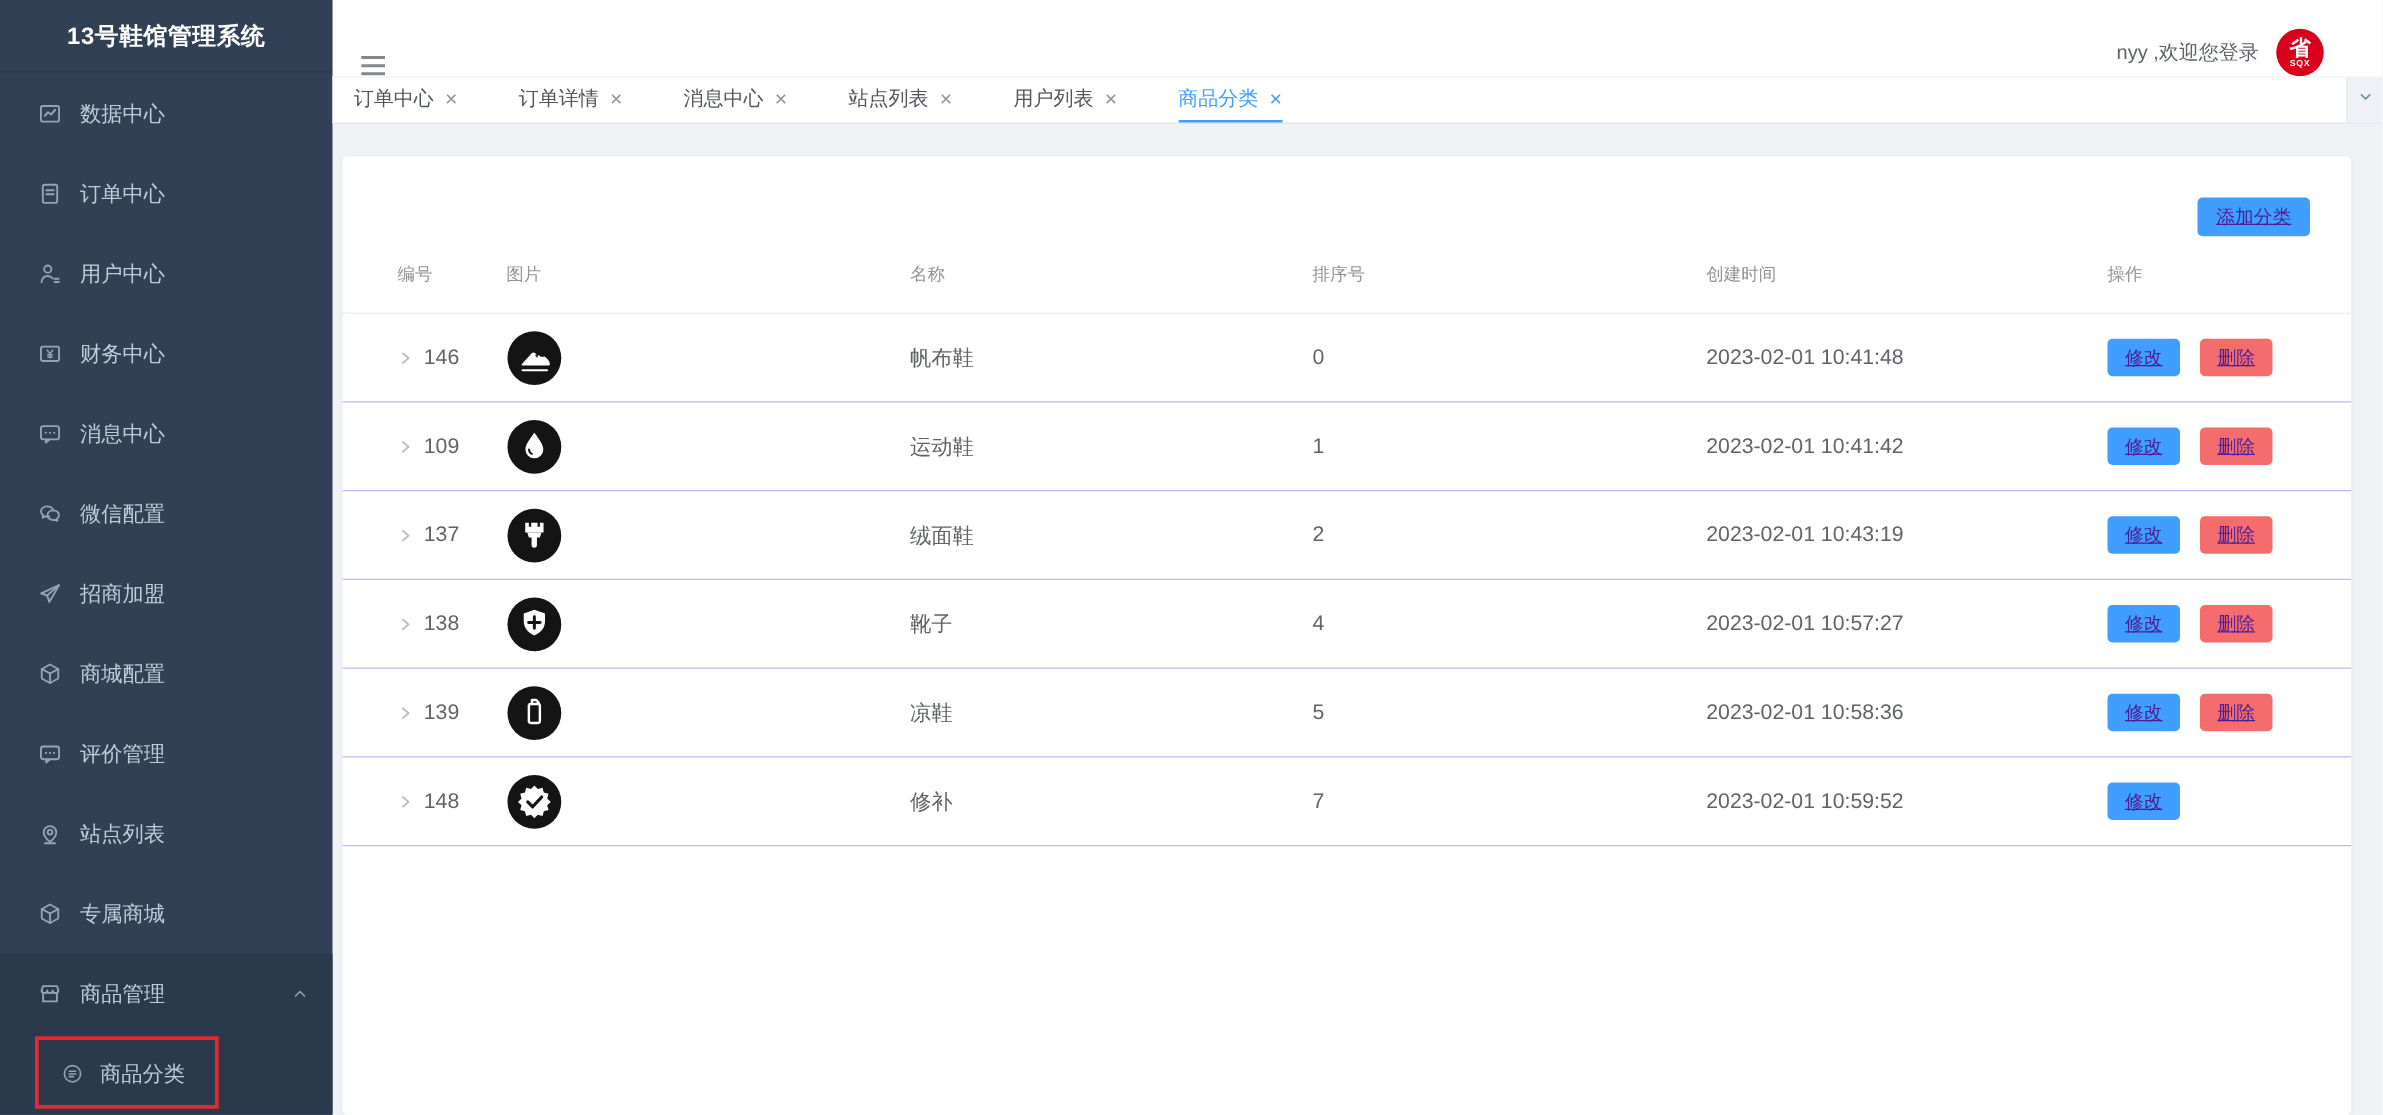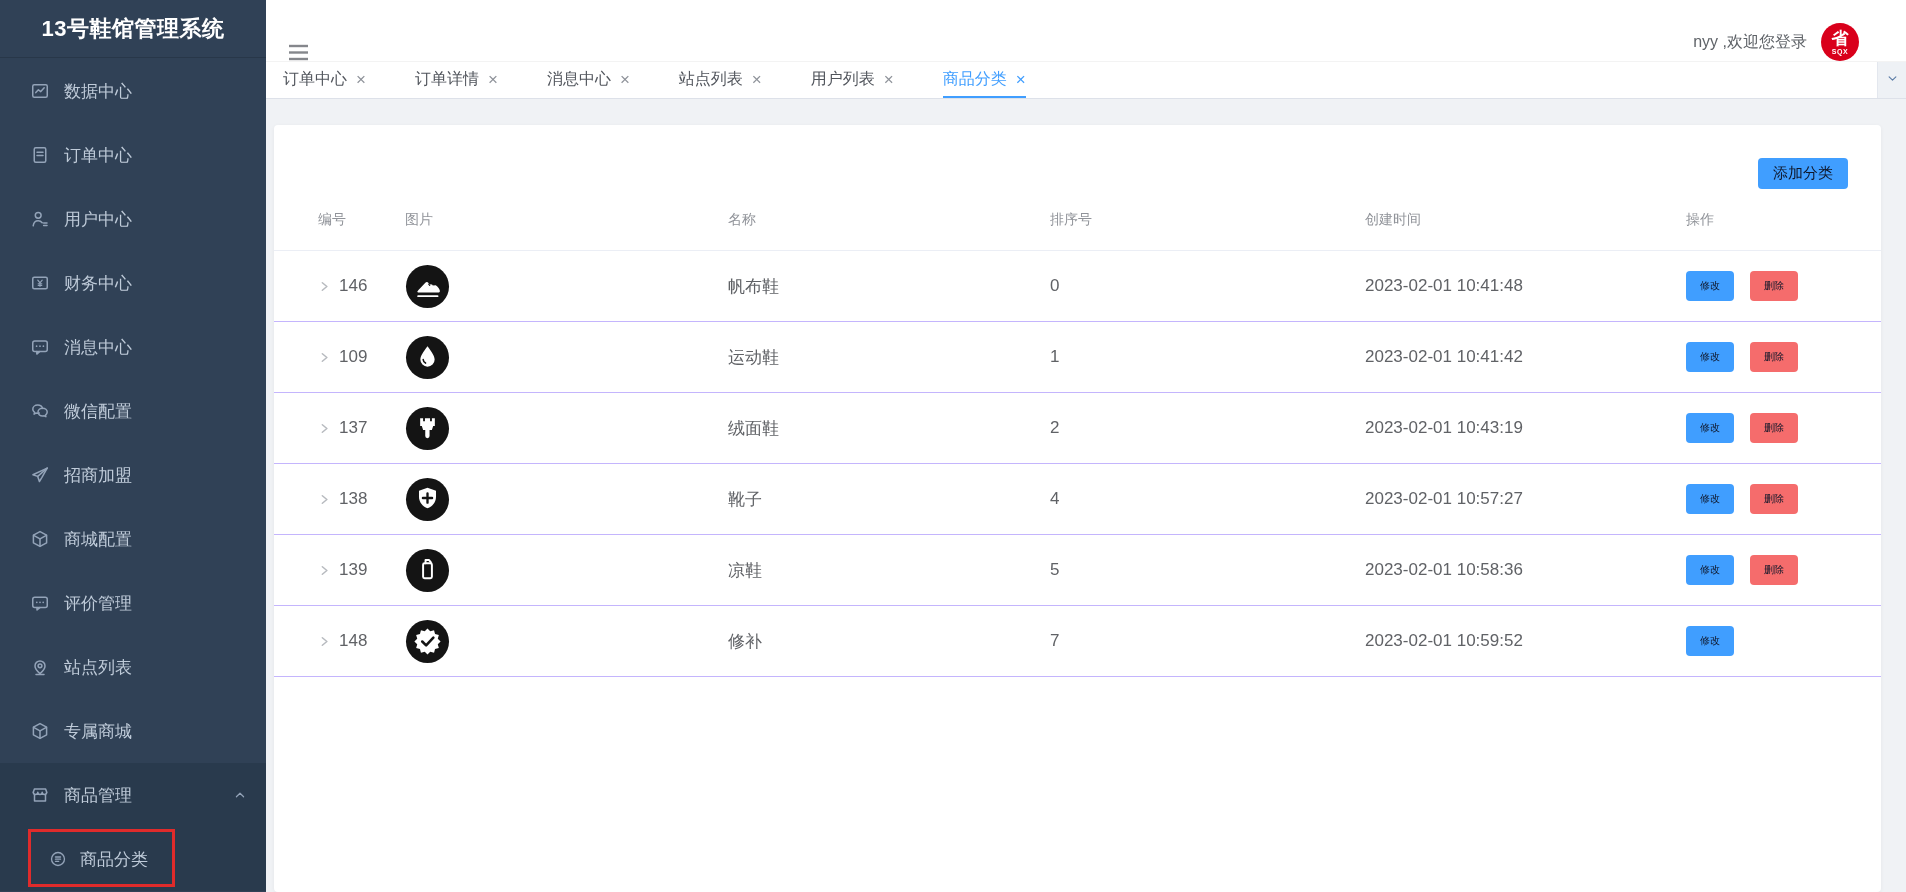--- a/index.html
+++ b/index.html
@@ -1,21 +1,21 @@
 <!DOCTYPE html>
 <html><head>
 <meta charset="utf-8">
 <style>
   html,body{margin:0;padding:0;background:#f0f2f5;font-family:"Liberation Sans","DejaVu Sans",sans-serif;}
   .app{display:flex;width:1906px;height:892px;overflow:hidden;}
 
   
   .sidebar{width:266px;flex-shrink:0;background:#304156;color:#bfcbd9;position:relative;}
   .logo{height:57px;display:flex;align-items:center;justify-content:center;color:#fff;
-        font-size:22px;font-weight:bold;letter-spacing:.5px;border-bottom:1px solid rgba(0,0,0,.15);}
+        font-size:19px;font-weight:bold;letter-spacing:.5px;border-bottom:1px solid rgba(0,0,0,.15);}
   .menu{padding-top:1px;}
   .menu-item{height:64px;display:flex;align-items:center;padding:0 18px 0 29px;font-size:17px;cursor:pointer;}
   .menu-item .ic{width:22px;height:22px;margin-right:13px;color:#93a3b8;display:flex;align-items:center;justify-content:center;flex-shrink:0;}
   .menu-group{background:#293a4d;}
   .group-title .gchev{margin-left:auto;color:#93a3b8;display:flex;}
   .sub-item{padding-left:48px;}
   .sub-item .ic{width:20px;height:20px;margin-right:12px;}
   .red-box{position:absolute;left:28px;top:829px;width:147px;height:58px;border:3px solid #e02b2b;box-sizing:border-box;pointer-events:none;}
 
   
@@ -36,30 +36,30 @@
   .tab.active{color:#409eff;border-bottom-color:#409eff;}
   .tab.active .close{color:#409eff;}
   .tab-caret{position:absolute;right:0;top:0;bottom:0;width:28px;background:#eef1f5;border-left:1px solid #e3e7ee;
              display:flex;align-items:center;justify-content:center;color:#5c7ca6;cursor:pointer;}
 
   
   .content{flex:1;background:#f0f2f5;padding:26px 25px 0 8px;min-height:0;}
   .card{background:#fff;border-radius:4px;height:100%;box-sizing:border-box;padding-top:33px;
         box-shadow:0 1px 4px rgba(0,0,0,.05);}
   .toolbar-row{display:flex;justify-content:flex-end;padding-right:33px;}
-  .btn{border:none;border-radius:4px;color:#0f172a;font-family:inherit;cursor:pointer;white-space:nowrap;}
+  .btn{border:none;border-radius:4px;color:#4c1d95;font-family:inherit;cursor:pointer;white-space:nowrap;text-decoration:underline;}
   .btn.add{height:31px;padding:0 15px;font-size:15px;background:#409eff;}
   .thead,.trow{display:grid;grid-template-columns:87px 323px 322px 315px 321px 1fr;padding-left:44px;align-items:center;}
   .thead{height:61px;color:#909399;font-size:14px;border-bottom:1px solid #ebeef5;}
   .trow{height:70px;font-size:17px;color:#606266;border-bottom:1px solid #c4b5fd;}
   .idcell{display:flex;align-items:center;gap:8px;}
   .expand{color:#b7babf;display:flex;cursor:pointer;}
   .circ{width:45px;height:45px;display:block;}
   .actions{display:flex;gap:16px;align-items:center;}
-  .btn.sm{height:30px;padding:0 14px;font-size:10px;}
+  .btn.sm{height:30px;padding:0 14px;font-size:15px;}
   .btn.edit{background:#409eff;}
   .btn.del{background:#f56c6c;}
 </style>
 </head>
 <body>
 
 <div class="app">
 
   <aside class="sidebar">
     <div class="logo">13号鞋馆管理系统</div>

